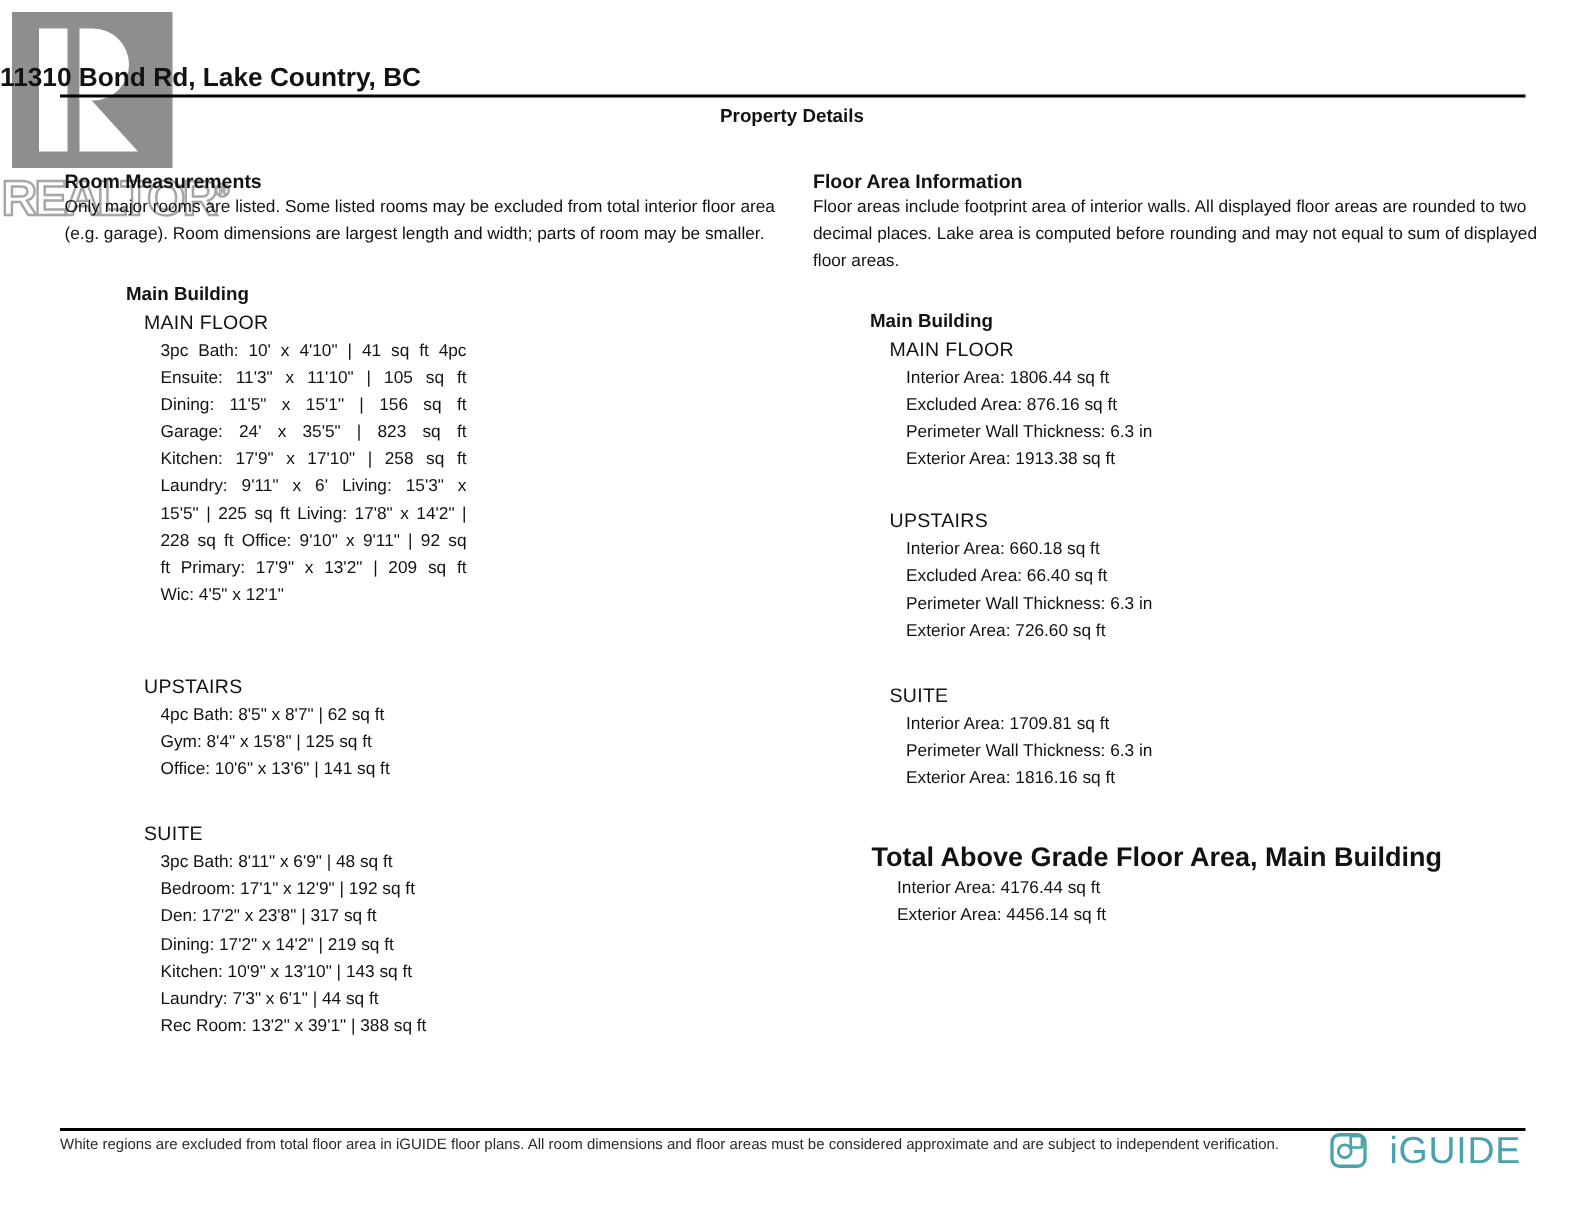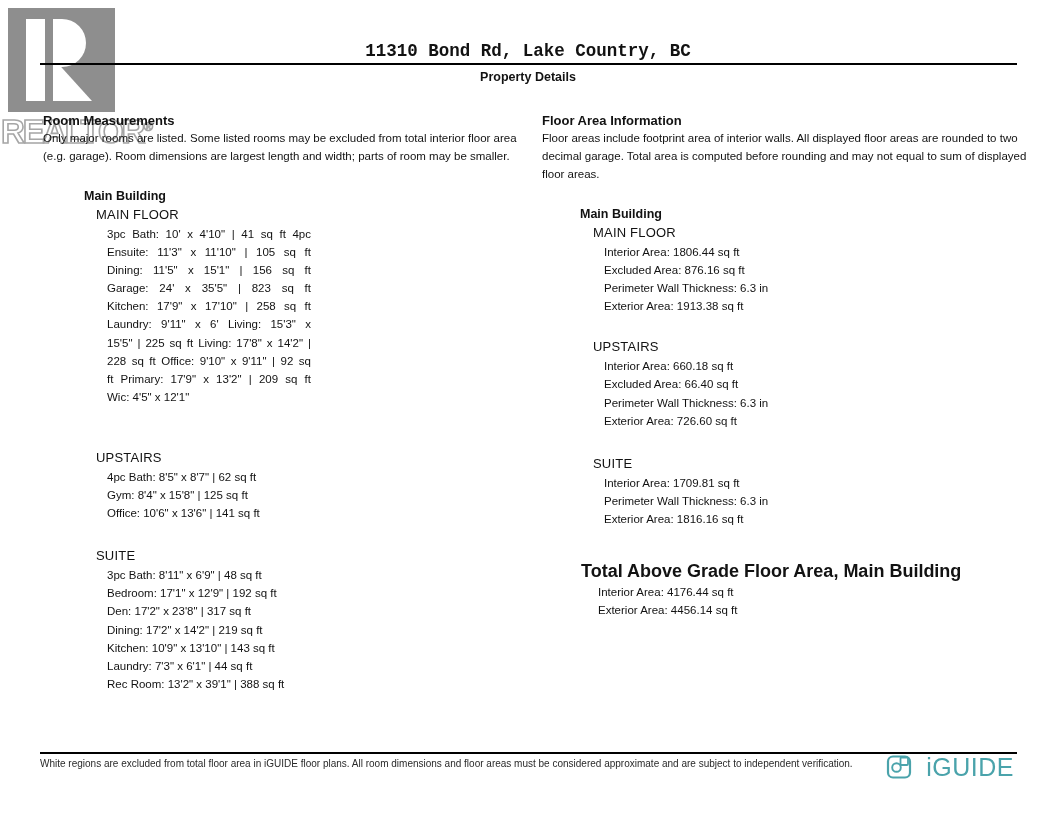--- a/index.html
+++ b/index.html
@@ -5,22 +5,22 @@
   html, body { margin: 0; padding: 0; background: #ffffff; }
   body {
     width: 1056px; height: 816px; position: relative; overflow: hidden;
     font-family: "Liberation Sans", sans-serif; color: #121212;
     -webkit-font-smoothing: antialiased;
   }
 
   
   .page-title {
     position: absolute; top: 41px; left: 0; width: 1056px;
-    text-align: center; font-size: 17.5px; font-weight: bold; line-height: 20px;
-    z-index: 4; margin: 0; font-family: Liberation Mono, monospace;
+    font-size: 17.5px; font-weight: bold; line-height: 20px;
+    z-index: 4; margin: 0;
   }
   .title-rule {
     position: absolute; top: 63px; left: 40px; width: 977px; height: 2px;
     background: #000; z-index: 3;
   }
   .page-subtitle {
     position: absolute; top: 70px; left: 0; width: 1056px;
     text-align: center; font-size: 12.5px; font-weight: bold; line-height: 15px;
     z-index: 4; margin: 0;
   }
@@ -155,21 +155,21 @@
         <div class="line">Rec Room: 13'2" x 39'1" | 388 sq ft</div>
       </div>
   </div>
 </section>
 
 <section class="col col-right">
   <h3 class="section-heading">Floor Area Information</h3>
   <div class="desc">
 
   <div class="tline">Floor areas include footprint area of interior walls. All displayed floor areas are rounded to two</div>
-      <div class="tline">decimal garage. Total area is computed before rounding and may not equal to sum of displayed</div>
+      <div class="tline">decimal places. Lake area is computed before rounding and may not equal to sum of displayed</div>
       <div class="tline">floor areas.</div>
     </div>
 
   <div class="building-name">Main Building</div>
 
   <div class="floor f-main">
     <div class="floor-name">MAIN FLOOR</div>
     <div class="lines">
 
     <div class="line">Interior Area: 1806.44 sq ft</div>

